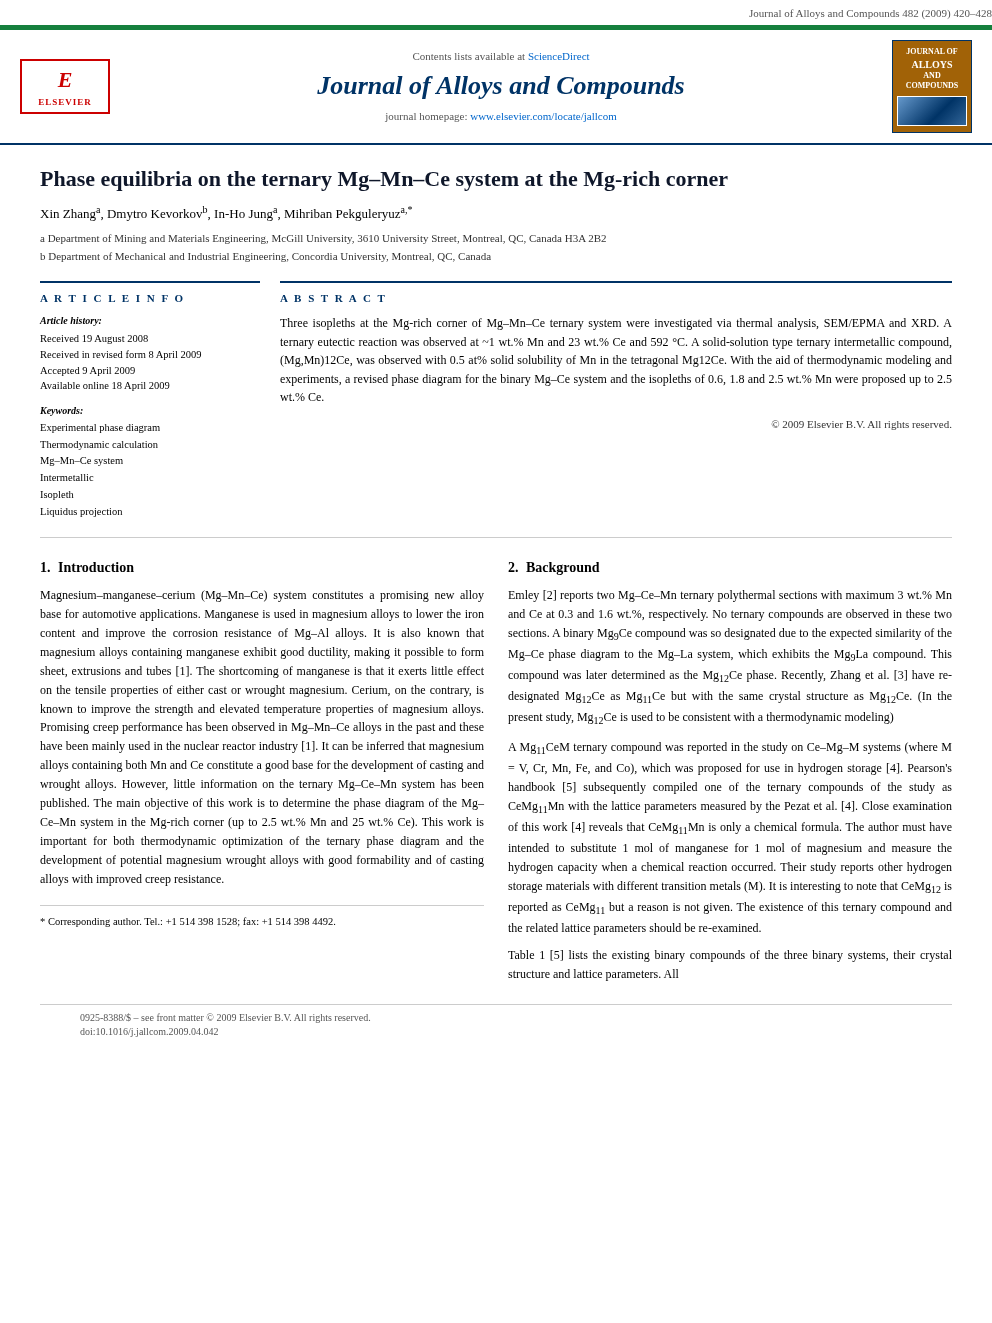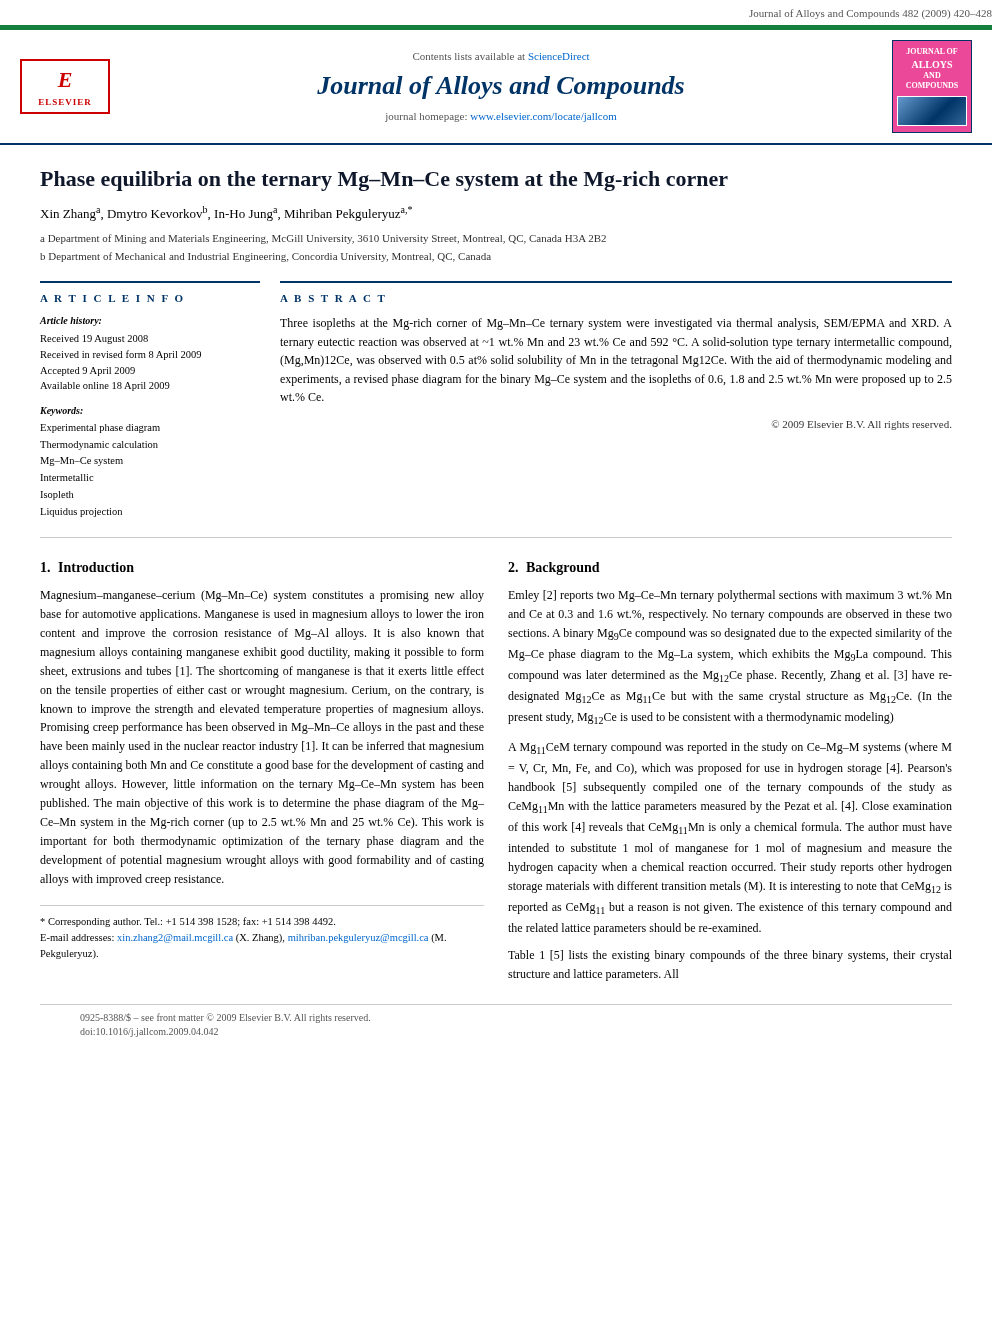--- a/index.html
+++ b/index.html
@@ -57,21 +57,21 @@
     }
     .journal-homepage a {
       color: #0066cc;
       text-decoration: none;
     }
     .journal-logo-box {
       width: 80px;
       flex-shrink: 0;
       margin-left: 20px;
       border: 1px solid #003366;
-      background: #ec4899;
+      background: #a16207;
       color: #fff;
       font-size: 9px;
       font-weight: bold;
       text-align: center;
       padding: 6px 4px;
       line-height: 1.3;
     }
     .paper-body {
       padding: 20px 40px;
     }
@@ -311,23 +311,20 @@
       <div class="section-title">
         <span class="section-number">1.</span>
         <span>Introduction</span>
       </div>
       <p class="body-text">
         Magnesium–manganese–cerium (Mg–Mn–Ce) system constitutes a promising new alloy base for automotive applications. Manganese is used in magnesium alloys to lower the iron content and improve the corrosion resistance of Mg–Al alloys. It is also known that magnesium alloys containing manganese exhibit good ductility, making it possible to form sheet, extrusions and tubes [1]. The shortcoming of manganese is that it exerts little effect on the tensile properties of either cast or wrought magnesium. Cerium, on the contrary, is known to improve the strength and elevated temperature properties of magnesium alloys. Promising creep performance has been observed in Mg–Mn–Ce alloys in the past and these have been mainly used in the nuclear reactor industry [1]. It can be inferred that magnesium alloys containing both Mn and Ce constitute a good base for the development of casting and wrought alloys. However, little information on the ternary Mg–Ce–Mn system has been published. The main objective of this work is to determine the phase diagram of the Mg–Ce–Mn system in the Mg-rich corner (up to 2.5 wt.% Mn and 25 wt.% Ce). This work is important for both thermodynamic optimization of the ternary phase diagram and the development of potential magnesium wrought alloys with good formability and of casting alloys with improved creep resistance.
       </p>
 
       <div class="footnote-section">
         <div class="footnote-text">* Corresponding author. Tel.: +1 514 398 1528; fax: +1 514 398 4492.</div>
-        <div class="footnote-text">
-          E-mail addresses: <a href="#">xin.zhang2@mail.mcgill.ca</a> (X. Zhang), <a href="#">mihriban.pekguleryuz@mcgill.ca</a> (M. Pekguleryuz).
-        </div>
       </div>
     </div>
 
     <div class="body-right">
       <div class="section-title">
         <span class="section-number">2.</span>
         <span>Background</span>
       </div>
       <p class="body-text" style="margin-bottom:8px;">
         Emley [2] reports two Mg–Ce–Mn ternary polythermal sections with maximum 3 wt.% Mn and Ce at 0.3 and 1.6 wt.%, respectively. No ternary compounds are observed in these two sections. A binary Mg<sub>9</sub>Ce compound was so designated due to the expected similarity of the Mg–Ce phase diagram to the Mg–La system, which exhibits the Mg<sub>9</sub>La compound. This compound was later determined as the Mg<sub>12</sub>Ce phase. Recently, Zhang et al. [3] have re-designated Mg<sub>12</sub>Ce as Mg<sub>11</sub>Ce but with the same crystal structure as Mg<sub>12</sub>Ce. (In the present study, Mg<sub>12</sub>Ce is used to be consistent with a thermodynamic modeling)

